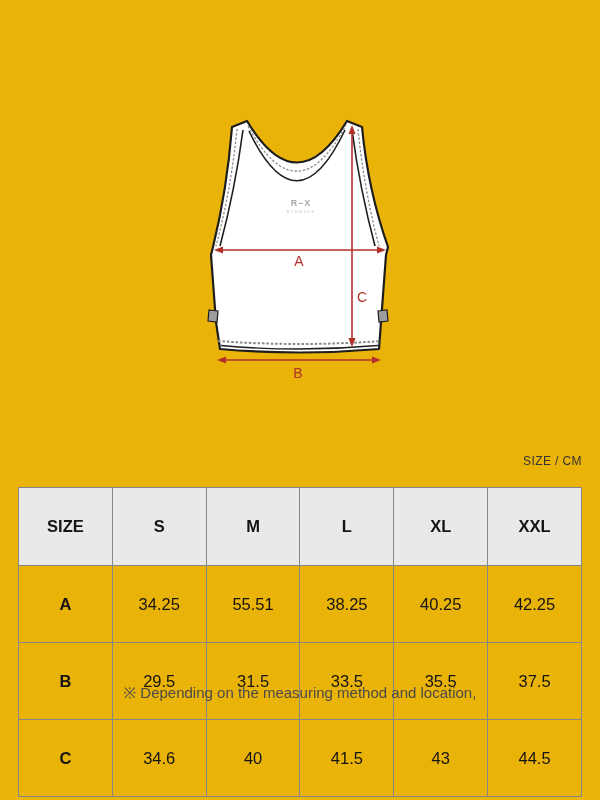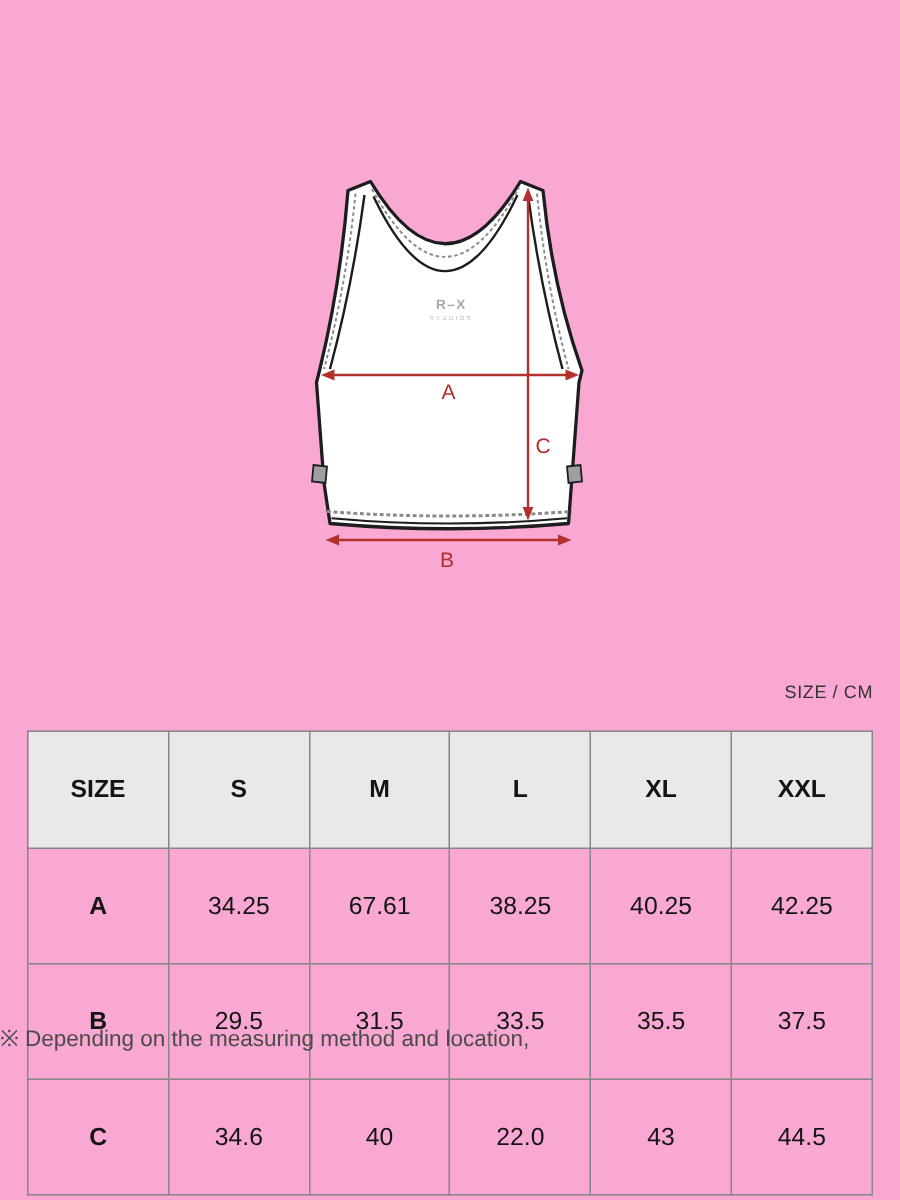--- a/index.html
+++ b/index.html
@@ -1,32 +1,32 @@
 <!DOCTYPE html>
 <html><head>
 <meta charset="utf-8">
 <style>
   html,body{margin:0;padding:0;}
   body{font-family:"Liberation Sans",sans-serif;background:#ffffff;}
-  .page{position:relative;width:600px;height:800px;background:#f9a8d4;overflow:hidden;}
+  .page{position:relative;width:600px;height:800px;background:#eab308;overflow:hidden;}
 
   .garment-svg{position:absolute;left:185px;top:100px;width:230px;height:300px;}
 
   .size-unit{position:absolute;top:454px;right:18px;font-size:12px;color:#333333;
     letter-spacing:.4px;}
 
   table.size-table{position:absolute;left:18px;top:487px;width:564px;
     border-collapse:collapse;table-layout:fixed;text-align:center;
     font-size:16.5px;color:#141414;}
   table.size-table th,table.size-table td{border:1px solid #868686;padding:16px;}
   table.size-table thead th{background:#e9e9e9;height:45px;font-weight:700;}
   table.size-table td{height:44px;font-weight:400;}
   table.size-table td.row-label{font-weight:700;}
 
-  .footnote{position:absolute;top:682px;left:0;width:600px;
+  .footnote{position:absolute;top:682px;left:0;width:600px;text-align:center;
     color:#4a4a4a;font-size:15px;line-height:21px;}
 </style>
 </head>
 <body>
 
 <div class="page">
 
   <svg class="garment-svg" viewBox="0 0 230 300">
 
     <path d="M 47,27 L 62,21 Q 112,104 162,21 L 177,27
@@ -78,38 +78,38 @@
         <th>M</th>
         <th>L</th>
         <th>XL</th>
         <th>XXL</th>
       </tr>
     </thead>
     <tbody>
       <tr>
         <td class="row-label">A</td>
         <td>34.25</td>
-        <td>67.61</td>
+        <td>55.51</td>
         <td>38.25</td>
         <td>40.25</td>
         <td>42.25</td>
       </tr>
       <tr>
         <td class="row-label">B</td>
         <td>29.5</td>
         <td>31.5</td>
         <td>33.5</td>
         <td>35.5</td>
         <td>37.5</td>
       </tr>
       <tr>
         <td class="row-label">C</td>
         <td>34.6</td>
         <td>40</td>
-        <td>22.0</td>
+        <td>41.5</td>
         <td>43</td>
         <td>44.5</td>
       </tr>
     </tbody>
   </table>
 
   <div class="footnote">
     <div>※ Depending on the measuring method and location,</div>
   </div>
 

